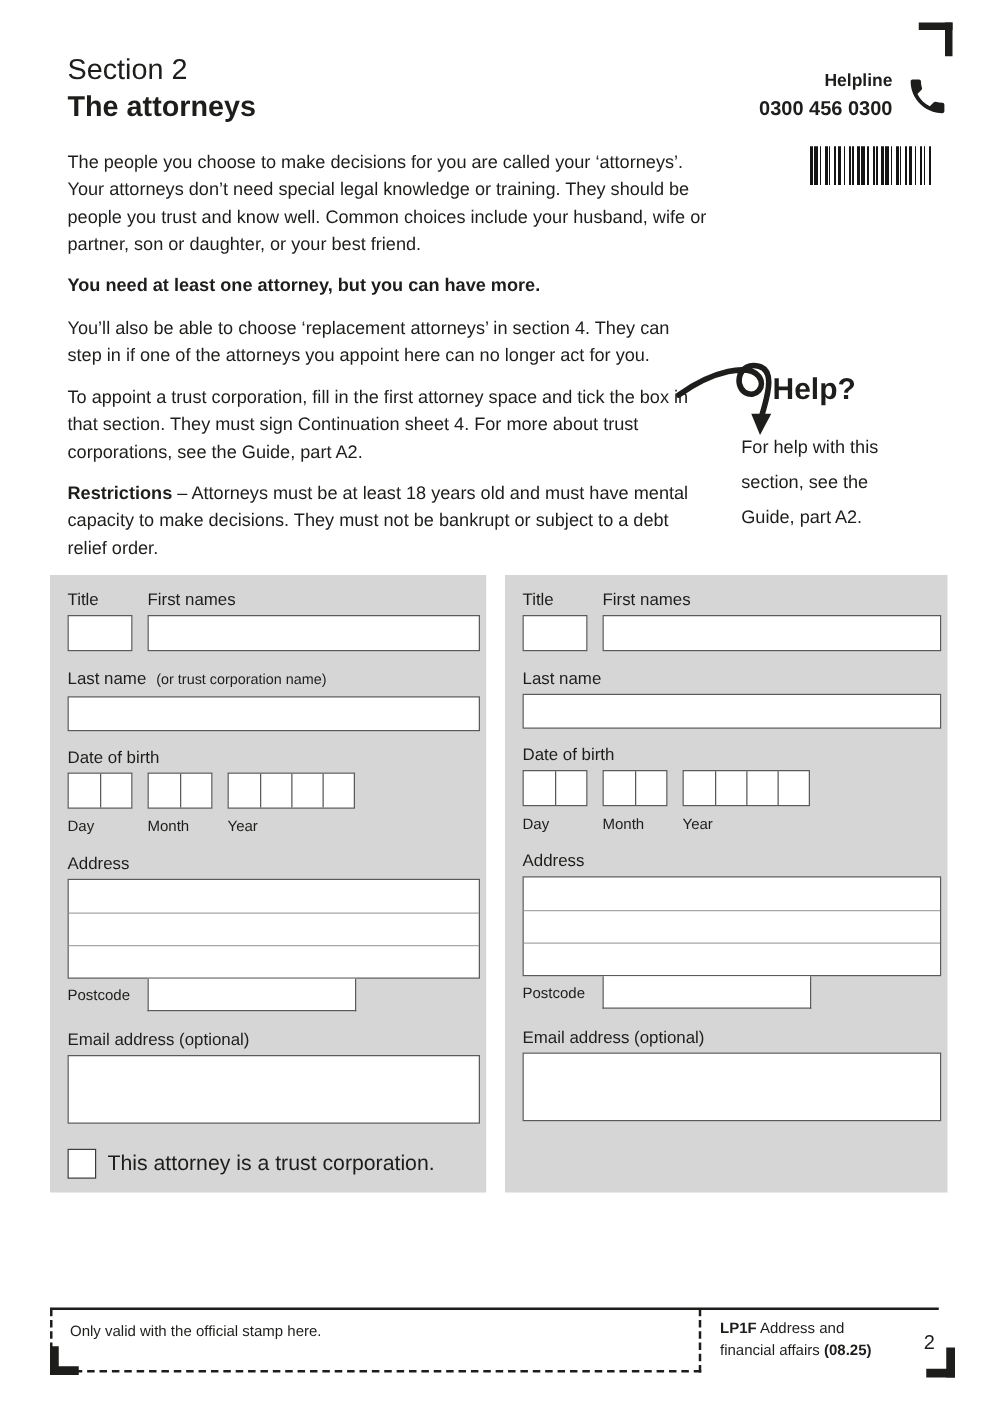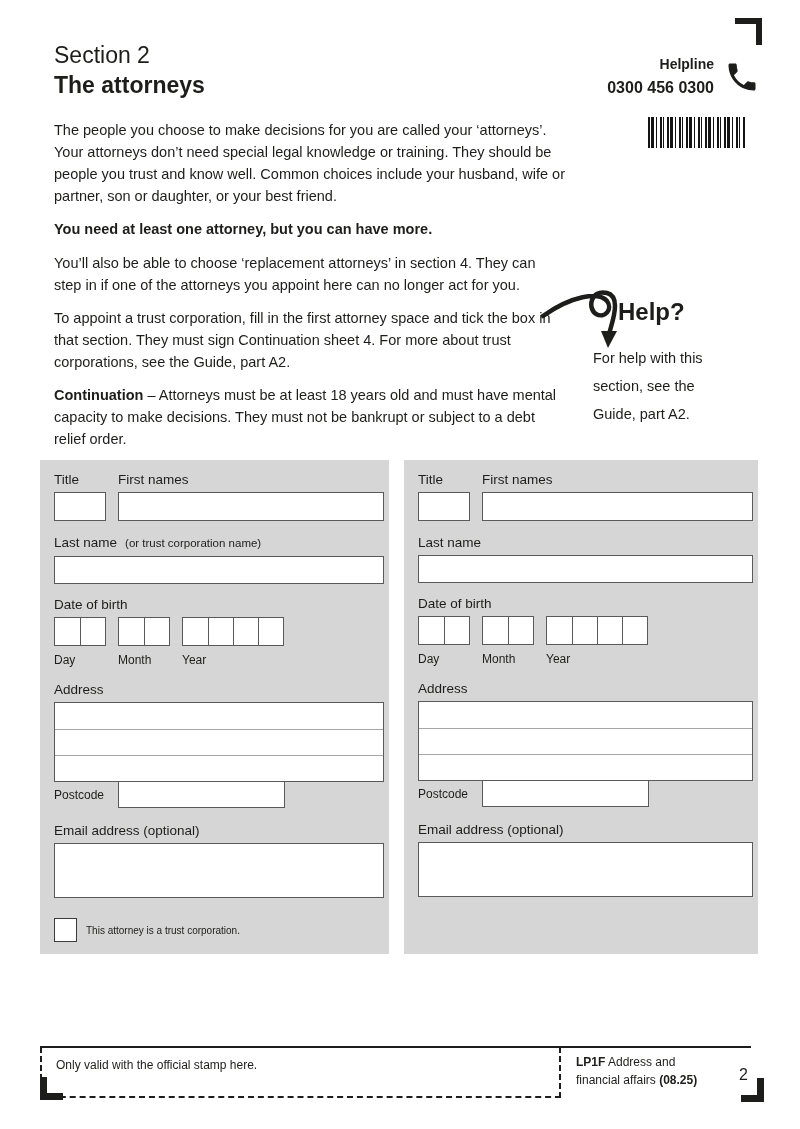--- a/index.html
+++ b/index.html
@@ -92,21 +92,21 @@
 
   .postcode-row { display: flex; align-items: center; height: 26px; }
   .postcode-row .small-label { width: 64px; }
   .postcode-input { width: 167px; height: 26px; border-top: none; }
 
   .email-box { width: 100%; height: 55px; display: block; }
 
   .trust-row { display: flex; align-items: center; margin-top: 20px; gap: 9px; }
   .trust-cb { appearance: none; -webkit-appearance: none; width: 23px; height: 24px;
     background: #fff; border: 1.5px solid #3c3c3c; cursor: pointer; margin: 0; flex: 0 0 auto; }
-  .trust-label { font-size: 10px; }
+  .trust-label { font-size: 17px; }
 
   
   .footer-rule { position: absolute; left: 40px; top: 1046px; width: 711px;
     border-top: 2px solid #1d1d1b; }
   .stamp-box { position: absolute; left: 40px; top: 1047px; width: 521px; height: 51px;
     border-left: 2px dashed #1d1d1b; border-right: 2px dashed #1d1d1b;
     border-bottom: 2px dashed #1d1d1b; padding: 11px 0 0 14px; }
   .stamp-note { font-size: 12px; }
   .form-id { position: absolute; left: 576px; top: 1053px; font-size: 12px; line-height: 18px; }
   .form-id .b { font-weight: 700; }
@@ -137,21 +137,21 @@
     </span>
   </div>
 
   <div class="barcode"></div>
 
   <div class="intro">
     <p>The people you choose to make decisions for you are called your ‘attorneys’. Your attorneys don’t need special legal knowledge or training. They should be people you trust and know well. Common choices include your husband, wife or partner, son or daughter, or your best friend.</p>
     <p class="bold">You need at least one attorney, but you can have more.</p>
     <p>You’ll also be able to choose ‘replacement attorneys’ in section 4. They can step in if one of the attorneys you appoint here can no longer act for you.</p>
     <p>To appoint a trust corporation, fill in the first attorney space and tick the box in that section. They must sign Continuation sheet 4. For more about trust corporations, see the Guide, part A2.</p>
-    <p><strong>Continuation</strong><span> – Attorneys must be at least 18 years old and must have mental capacity to make decisions. They must not be bankrupt or subject to a debt relief order.</span></p>
+    <p><strong>Restrictions</strong><span> – Attorneys must be at least 18 years old and must have mental capacity to make decisions. They must not be bankrupt or subject to a debt relief order.</span></p>
   </div>
 
   <span class="squiggle">
     <svg width="112" height="78" viewBox="0 0 112 78" fill="none" aria-hidden="true">
       <path d="M2,30 C30,10 58,5 66,15 C72,23 64,33 55,28 C46,22 50,3 66,7 C78,10 74,27 70,41 L68,48" stroke="#1d1d1b" stroke-width="4.5" stroke-linecap="round"></path>
       <polygon points="60,45 76,45 67,62" fill="#1d1d1b"></polygon>
     </svg>
   </span>
   <div class="help-title">Help?</div>
   <div class="help-text">For help with this section, see the Guide, part A2.</div>

